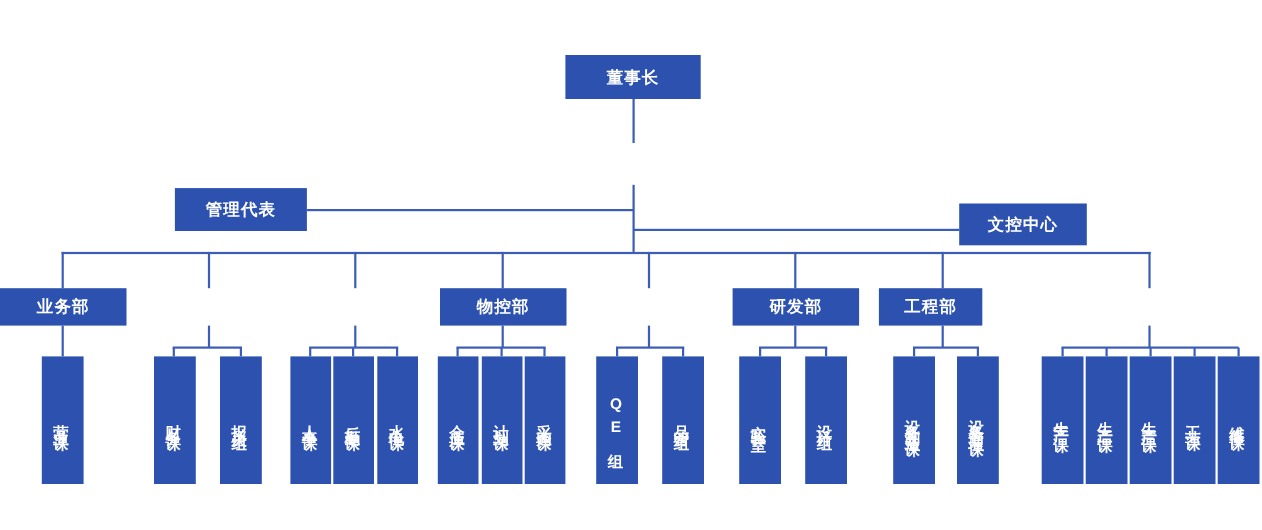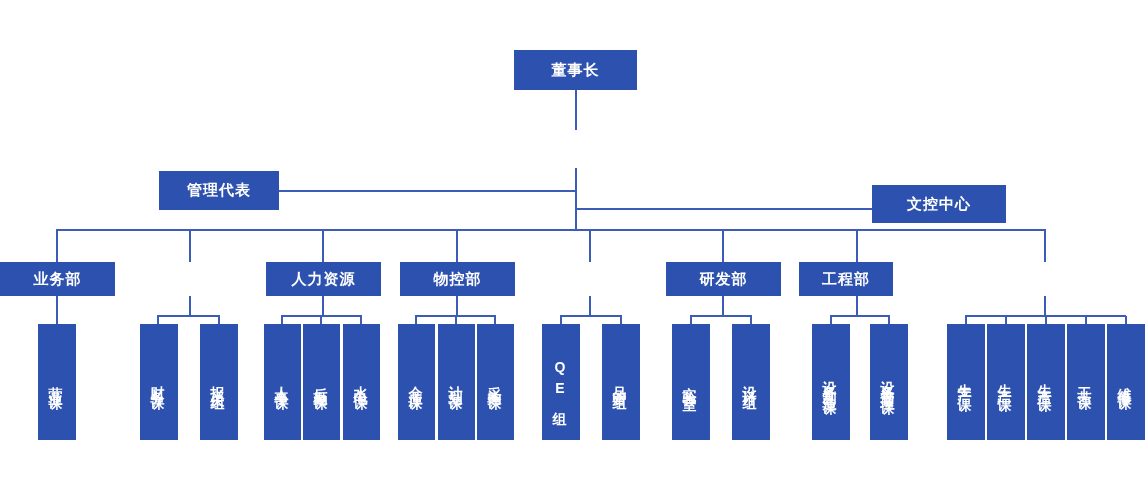--- a/index.html
+++ b/index.html
@@ -35,24 +35,23 @@
   .vl{position:absolute;display:block;width:2px;background:var(--connector);}
   .hl{position:absolute;display:block;height:2px;background:var(--connector);}
 </style>
 </head>
 <body>
 
 <div class="stage">
 
   <div class="box hbox" style="left:514px;top:50px;width:123px;height:40px">董事长</div>
   <div class="box hbox" style="left:159px;top:171px;width:120px;height:39px">管理代表</div>
-  <div class="box hbox" style="left:872px;top:185px;width:134px;height:38px">文控中心</div>
+  <div class="box hbox" style="left:872px;top:185px;width:116px;height:38px">文控中心</div>
 
   <div class="box hbox" style="left:0px;top:262px;width:115px;height:34px">业务部</div>
-  <div class="box hbox" style="left:266px;top:262px;width:115px;height:34px">人力资源</div>
   <div class="box hbox" style="left:400px;top:262px;width:115px;height:34px">物控部</div>
   <div class="box hbox" style="left:666px;top:262px;width:115px;height:34px">研发部</div>
   <div class="box hbox" style="left:799px;top:262px;width:94px;height:34px">工程部</div>
 
   <div class="box vbox" style="left:38px;top:324px;width:38px;height:116px">营业课</div>
 
   <div class="box vbox" style="left:140px;top:324px;width:38px;height:116px">财务课</div>
   <div class="box vbox" style="left:200px;top:324px;width:38px;height:116px">报关组</div>
 
   <div class="box vbox" style="left:264px;top:324px;width:37px;height:116px">人事课</div>

